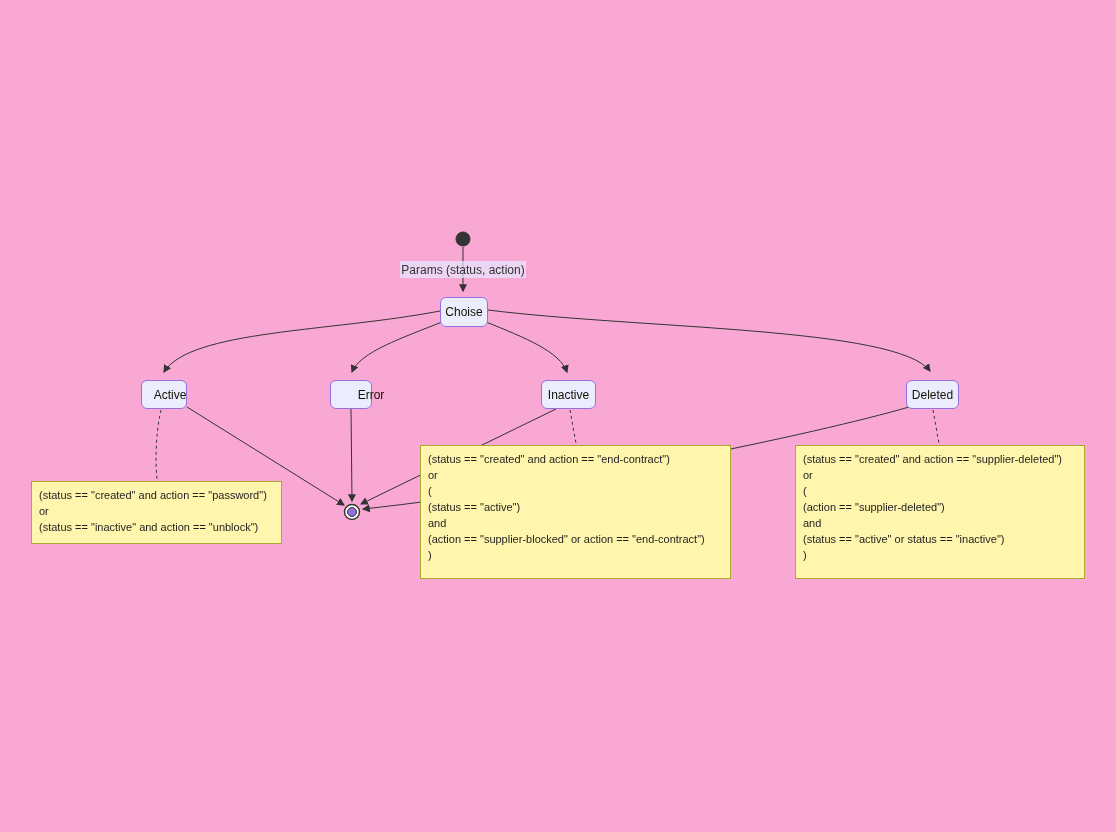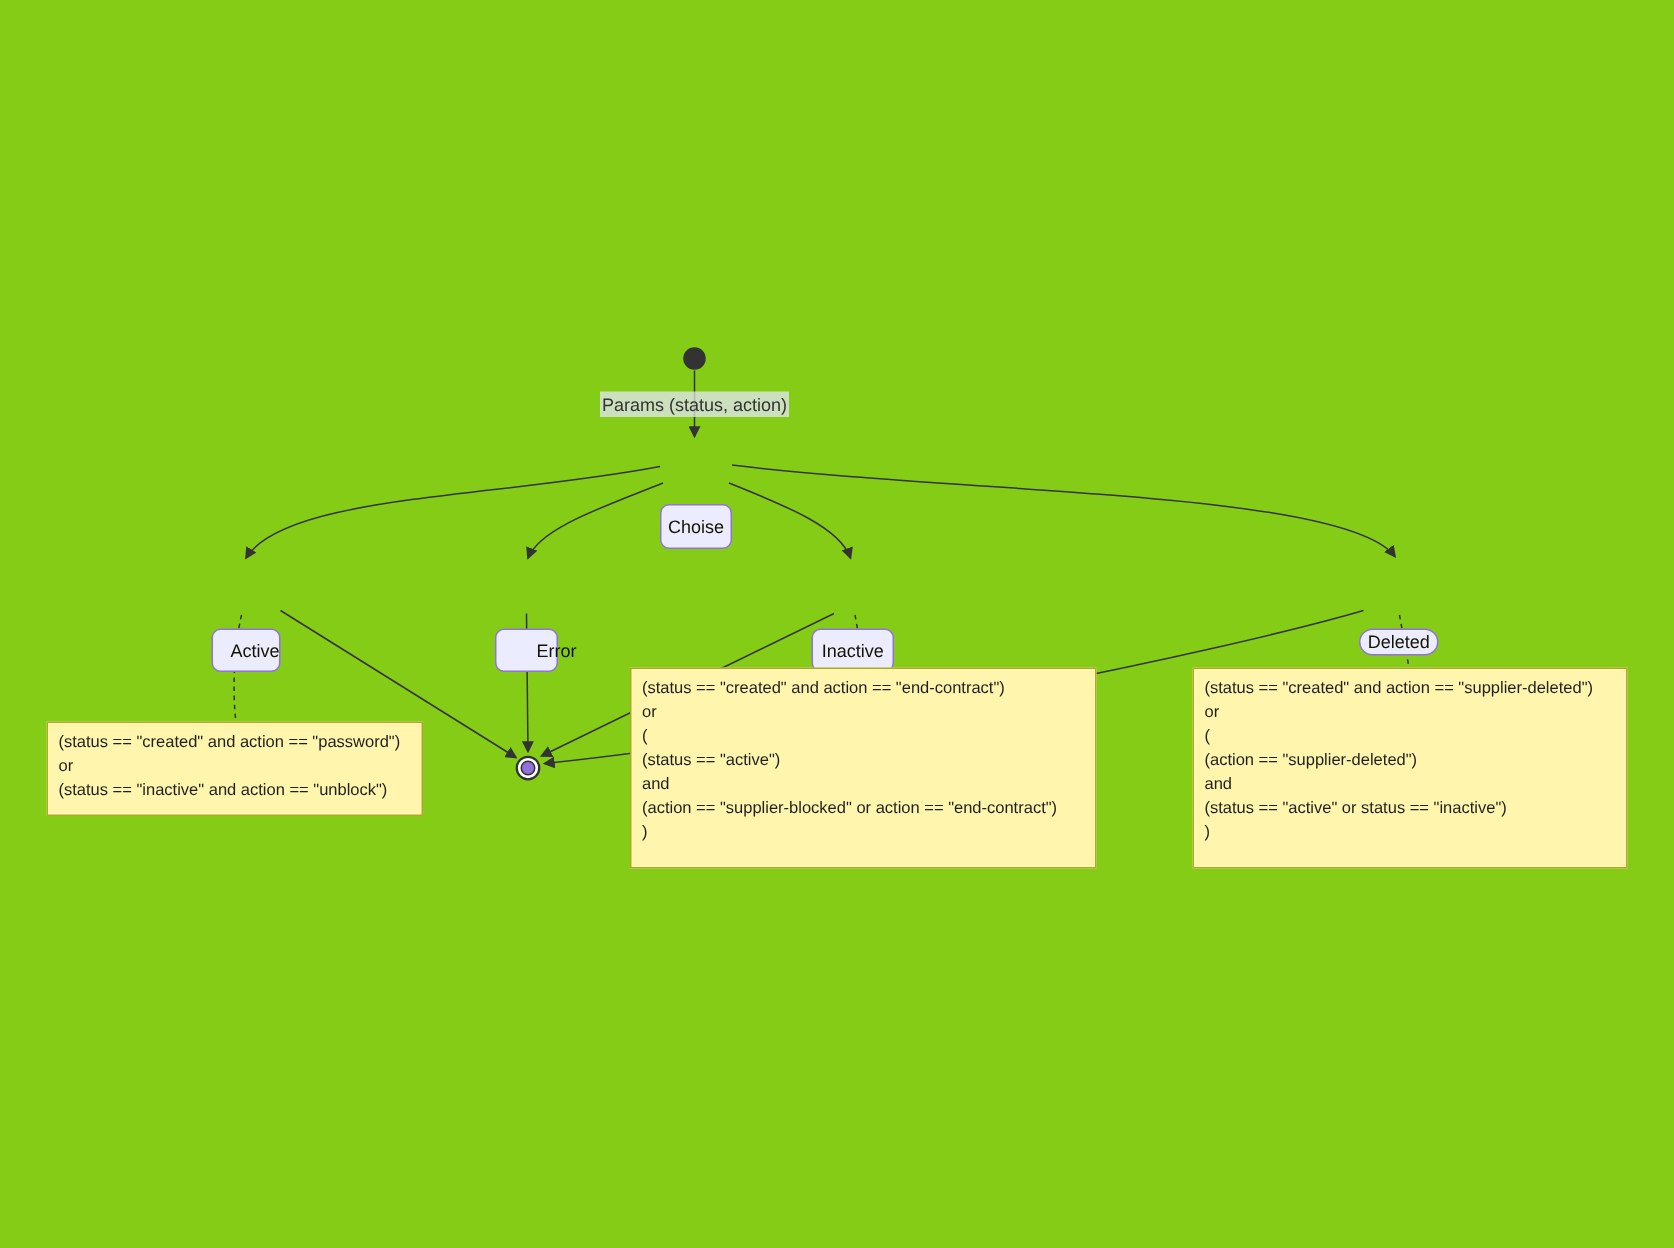--- a/index.html
+++ b/index.html
@@ -1,33 +1,32 @@
 <!DOCTYPE html>
 <html><head>
 <meta charset="utf-8">
 <style>
   html,body{margin:0;padding:0;background:#ffffff;}
   #canvas{
     position:relative;
     width:1116px;height:832px;
-    background:#84cc16;
+    background:#f9a8d4;
     font-family:"Liberation Sans","DejaVu Sans",sans-serif;
     overflow:hidden;
   }
   #edges{position:absolute;left:0;top:0;width:1116px;height:832px;}
   .state-box{
     position:absolute;
     box-sizing:border-box;
     background:#ECECFF;
     border:1.3px solid #9370DB;
     border-radius:6px;
     display:flex;align-items:center;justify-content:center;
     font-size:12px;color:#131300;
     white-space:nowrap;
-    margin-top:39px;
   }
   .note-box{
     position:absolute;
     box-sizing:border-box;
     background:#FFF5AD;
     border:1px solid #AAAA33;
     padding:5px 7px;
     font-size:11px;line-height:16px;color:#1f1f1f;
     white-space:pre-line;
   }
@@ -36,21 +35,21 @@
     left:400px;top:261px;width:126px;height:17px;
     background:rgba(232,232,255,0.72);
     display:flex;align-items:center;justify-content:center;
     font-size:12px;color:#333333;
     white-space:nowrap;
   }
   #state-choise  {left:440px;top:297px;width:48px;height:30px;}
   #state-active  {left:141px;top:380px;width:46px;height:29px;padding-left:12px;}
   #state-error   {left:330px;top:380px;width:41px;height:29px;padding-left:40px;}
   #state-inactive{left:541px;top:380px;width:55px;height:29px;align-items:center;}
-  #state-deleted {left:906px;top:380px;width:53px;height:18px;border-radius:10px;}
+  #state-deleted {left:906px;top:380px;width:53px;height:29px;}
   #note-active  {left:31px; top:481px;width:251px;height:63px;}
   #note-inactive{left:420px;top:445px;width:311px;height:134px;}
   #note-deleted {left:795px;top:445px;width:290px;height:134px;}
 </style>
 </head>
 <body>
 
 <div id="canvas">
 
   <svg id="edges" viewBox="0 0 1116 832" xmlns="http://www.w3.org/2000/svg">

